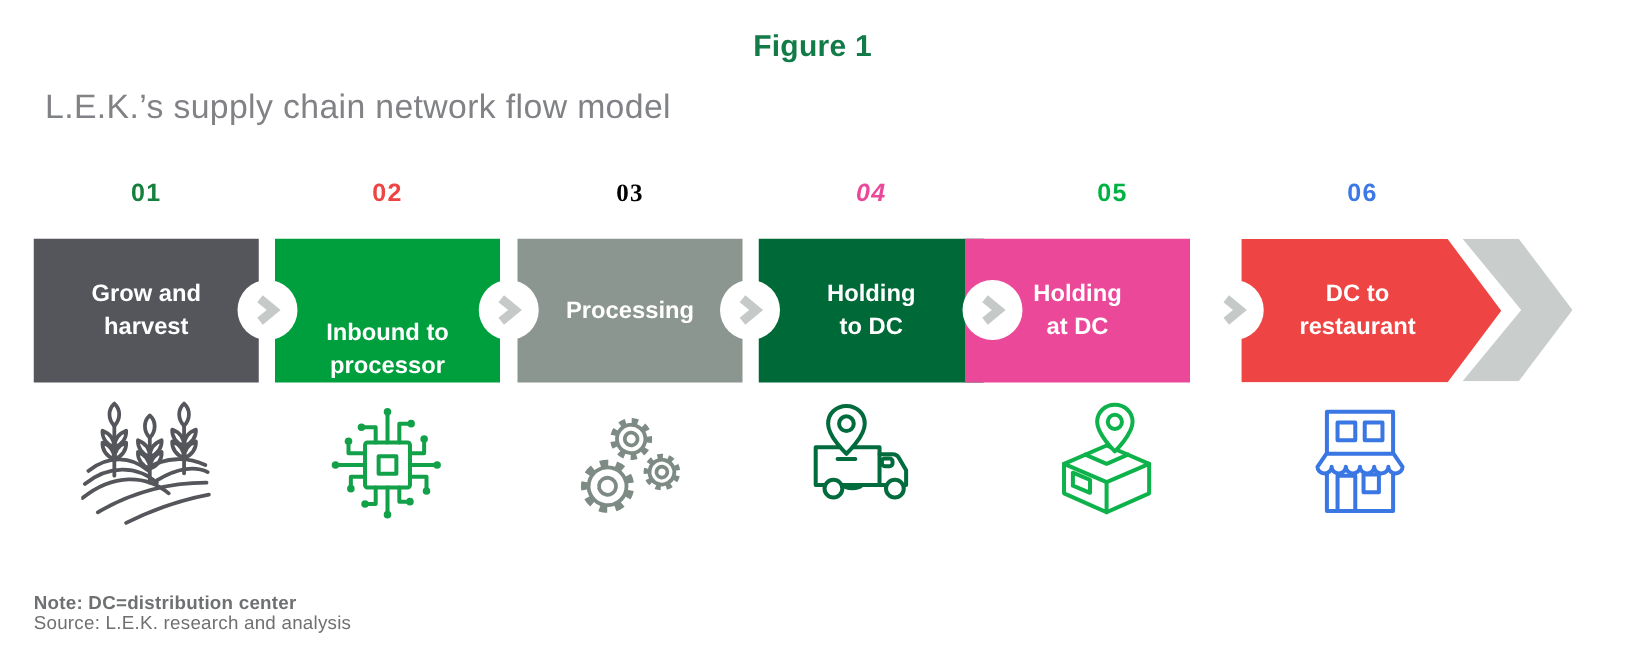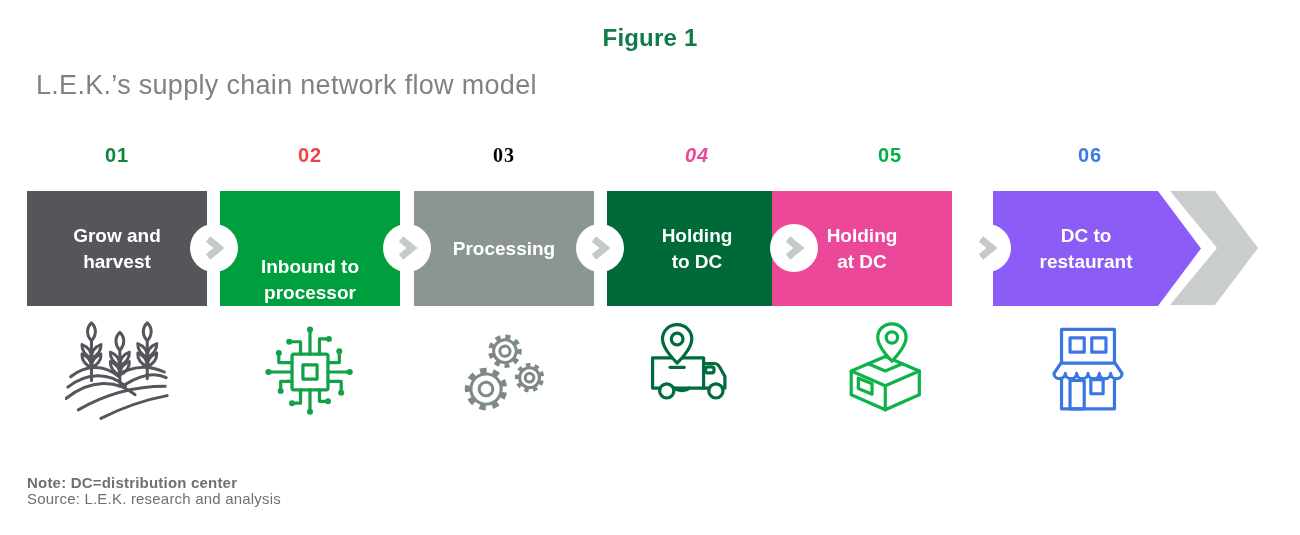--- a/index.html
+++ b/index.html
@@ -29,21 +29,21 @@
     position:absolute;top:191px;height:115px;width:180px;
     display:flex;align-items:center;justify-content:center;
     color:#fff;font-size:19px;font-weight:700;text-align:center;line-height:26px;
   }
   .b1{left:27px;background:#54565B;}
   .b2{left:220px;background:#009F3D;align-items:flex-end;}
   .b3{left:414px;background:#8C9690;}
   .b4{left:607px;background:#006938;}
   .b5{left:772px;background:#ec4899;}
   .b6{
-    left:993px;width:208px;background:#8b5cf6;padding-right:22px;box-sizing:border-box;
+    left:993px;width:208px;background:#ef4444;padding-right:22px;box-sizing:border-box;
     clip-path:polygon(0 0, 79.3% 0, 100% 50%, 79.3% 100%, 0 100%);
   }
   .box .l{display:block;}
   .box .l:empty{display:none;}
   .end-arrow{position:absolute;left:1170px;top:191px;}
   .conn{
     position:absolute;top:224px;width:48px;height:48px;border-radius:50%;background:#ffffff;
     display:flex;align-items:center;justify-content:center;z-index:2;
   }
   .c1{left:190px;}.c2{left:383px;}.c3{left:576px;}.c4{left:770px;}.c5{left:963px;}

